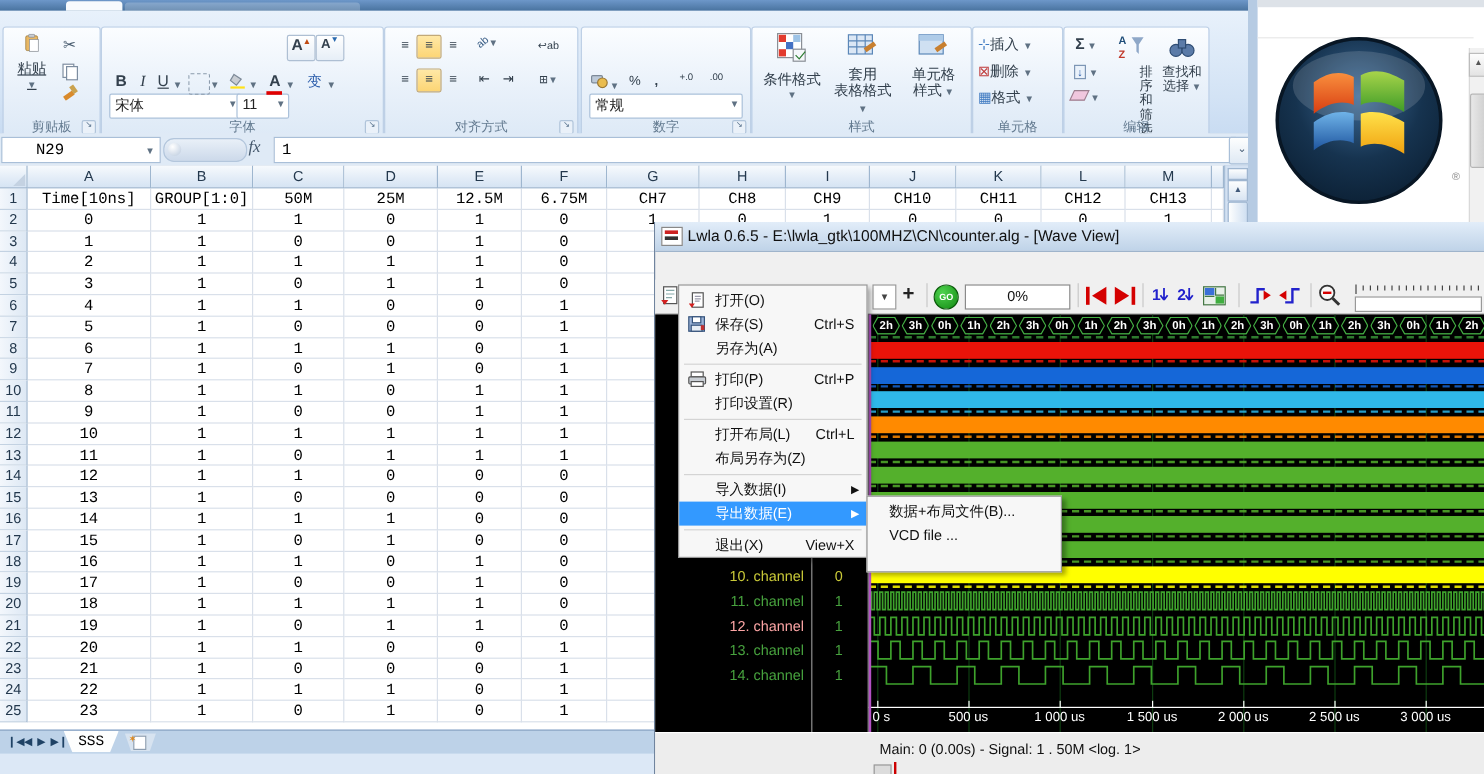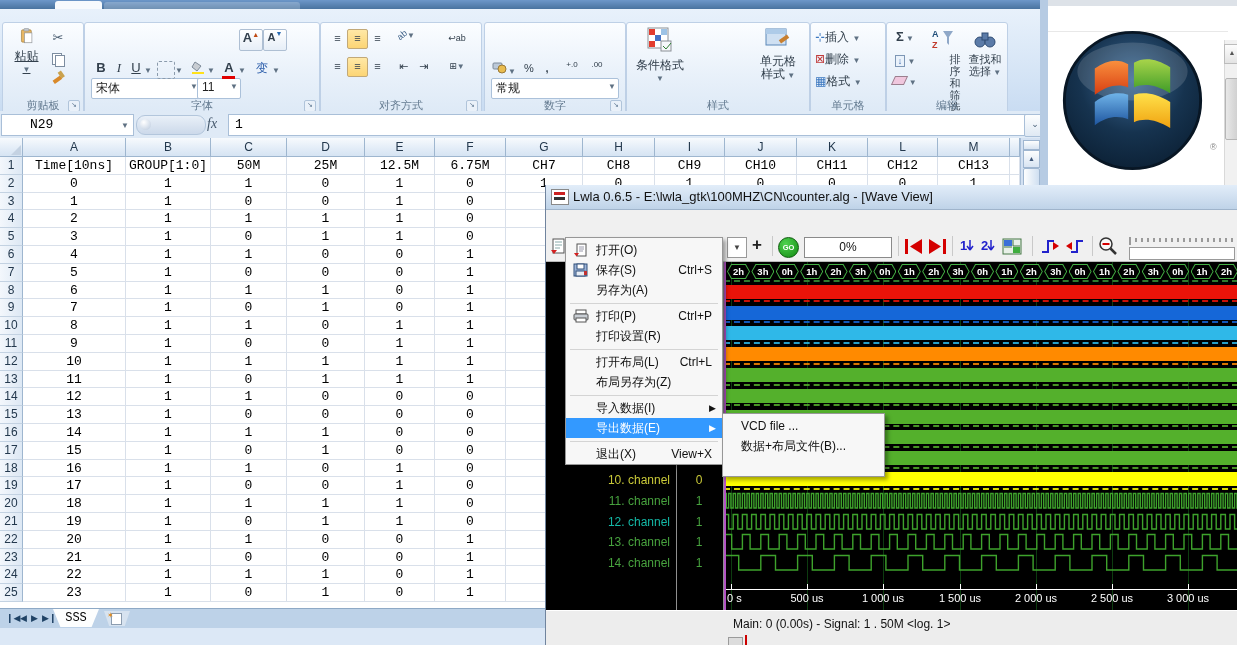--- a/index.html
+++ b/index.html
@@ -226,20 +226,28 @@
           <rect x="2" y="2" width="6" height="6" fill="#e23b2e"></rect>
             <rect x="8" y="8" width="6" height="6" fill="#4472c4"></rect>
           <rect x="2" y="14" width="6" height="6" fill="#e23b2e"></rect>
             <rect x="14" y="2" width="6" height="6" fill="#9dc3e6"></rect>
           <rect x="14" y="14" width="10" height="10" fill="#f5f7fa" stroke="#8a8f96"></rect>
             <path d="M16 19 l3 3 l5 -6" stroke="#2e7d32" fill="none"></path>
         </svg>
         <div style="font-size:12px;">条件格式</div>
         <div class="dd8">▼</div>
       </div>
+      <div class="btn" style="left:62px;top:3px;width:58px;height:74px;">
+        <svg width="26" height="24" viewBox="0 0 26 24">
+          <rect x="1" y="2" width="20" height="16" fill="#dbe7f5" stroke="#5b87b8"></rect>
+          <path d="M1 7 h20 M1 12 h20 M8 2 v16 M15 2 v16" stroke="#5b87b8"></path>
+          <rect x="14" y="10" width="10" height="4" fill="#c87f2f" transform="rotate(-35 19 12)"></rect>
+        </svg>
+        <div style="font-size:12px;line-height:13px;"><span>套用</span><br><span>表格格式</span><span class="dd8"> ▼</span></div>
+      </div>
       <div class="btn" style="left:122px;top:3px;width:56px;height:74px;">
         <svg width="26" height="24" viewBox="0 0 26 24">
           <rect x="1" y="2" width="20" height="16" fill="#cfe0f2" stroke="#5b87b8"></rect>
           <rect x="1" y="2" width="20" height="5" fill="#aecbe8"></rect>
           <rect x="14" y="10" width="10" height="4" fill="#c87f2f" transform="rotate(-35 19 12)"></rect>
         </svg>
         <div style="font-size:12px;line-height:13px;"><span>单元格</span><br><span>样式</span><span class="dd8"> ▼</span></div>
       </div>
       <div class="rglabel">样式</div>
     </div>
@@ -868,21 +876,21 @@
   </div>
 
   <div id="lw-wave" class="abs">
     <div id="chnames">
         <div class="chname" style="top: 190.2px; color: rgb(110, 127, 78);">9. channel</div>
         <div class="chval" style="top: 190.2px; color: rgb(110, 127, 78);">0</div>
         <div class="chname" style="top: 211px; color: rgb(201, 201, 56);">10. channel</div>
         <div class="chval" style="top: 211px; color: rgb(201, 201, 56);">0</div>
         <div class="chname" style="top: 231.8px; color: rgb(71, 162, 62);">11. channel</div>
         <div class="chval" style="top: 231.8px; color: rgb(71, 162, 62);">1</div>
-        <div class="chname" style="top: 252.6px; color: #14b8a6;">12. channel</div>
+        <div class="chname" style="top: 252.6px; color: #fca5a5;">12. channel</div>
         <div class="chval" style="top: 252.6px; color: rgb(71, 162, 62);">1</div>
         <div class="chname" style="top: 273.4px; color: rgb(71, 162, 62);">13. channel</div>
         <div class="chval" style="top: 273.4px; color: rgb(71, 162, 62);">1</div>
         <div class="chname" style="top: 294.2px; color: rgb(71, 162, 62);">14. channel</div>
         <div class="chval" style="top: 294.2px; color: rgb(71, 162, 62);">1</div>
       </div>
     <div class="vsep" style="left:130px;"></div>
     <div class="vsep" style="left:177px;"></div>
     <div id="waves">
         <div class="gline" style="left: 7px;"></div>
@@ -1091,18 +1099,18 @@
     </div>
     <div class="pmsep"></div>
     <div class="pmitem">
       <span class="lbl">退出(X)</span>
       <span class="sc">View+X</span>
     </div>
   </div>
 
 <div id="submenu" class="abs">
     <div class="pmitem">
+      <span class="lbl">数据+布局文件(B)...</span>
+    </div>
+    <div class="pmitem">
       <span class="lbl">VCD file ...</span>
     </div>
-    <div class="pmitem">
-      <span class="lbl">数据+布局文件(B)...</span>
-    </div>
   </div>
 
 </body></html>

